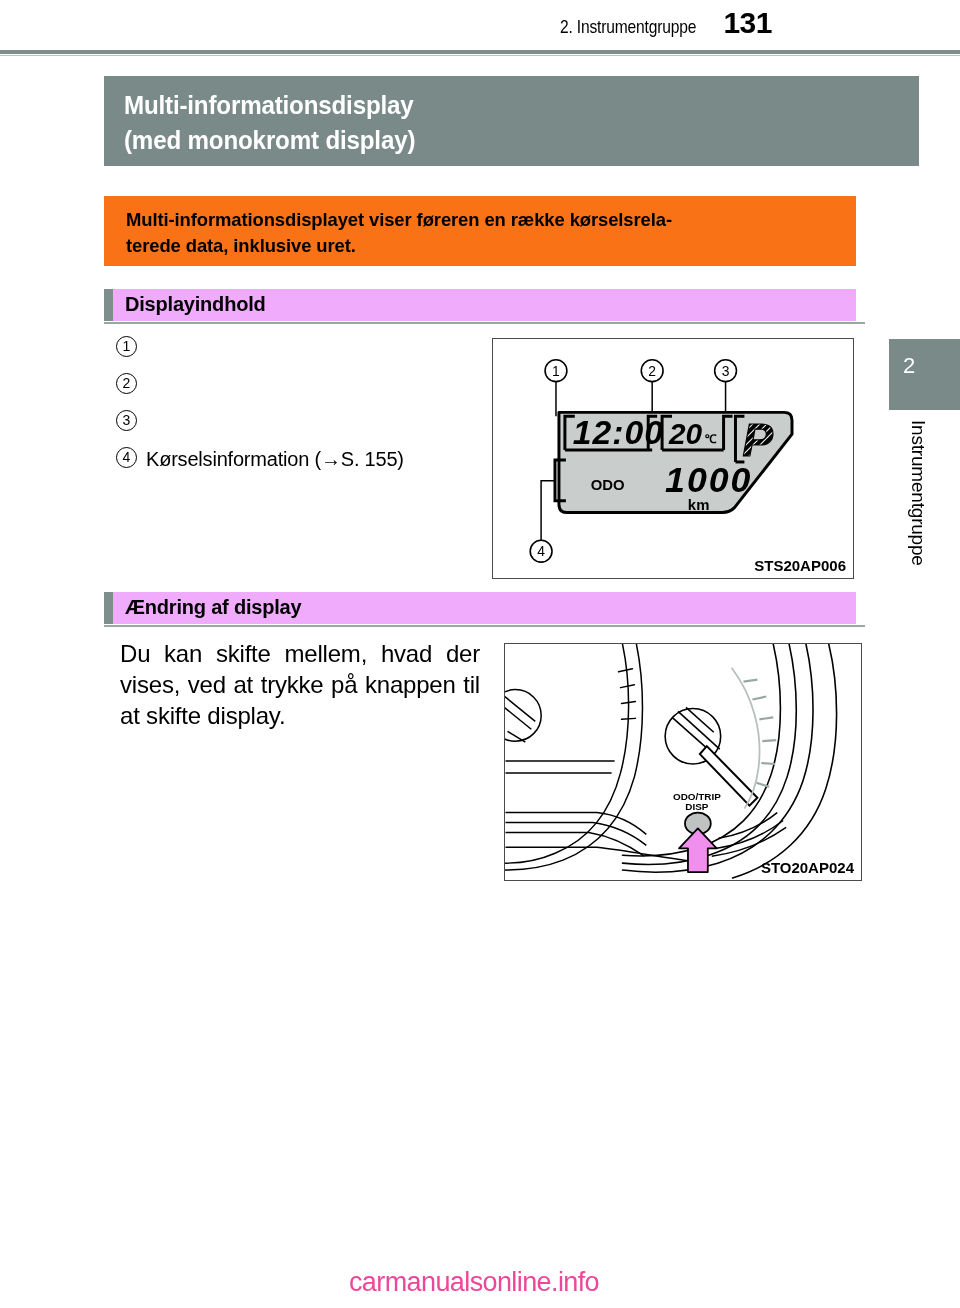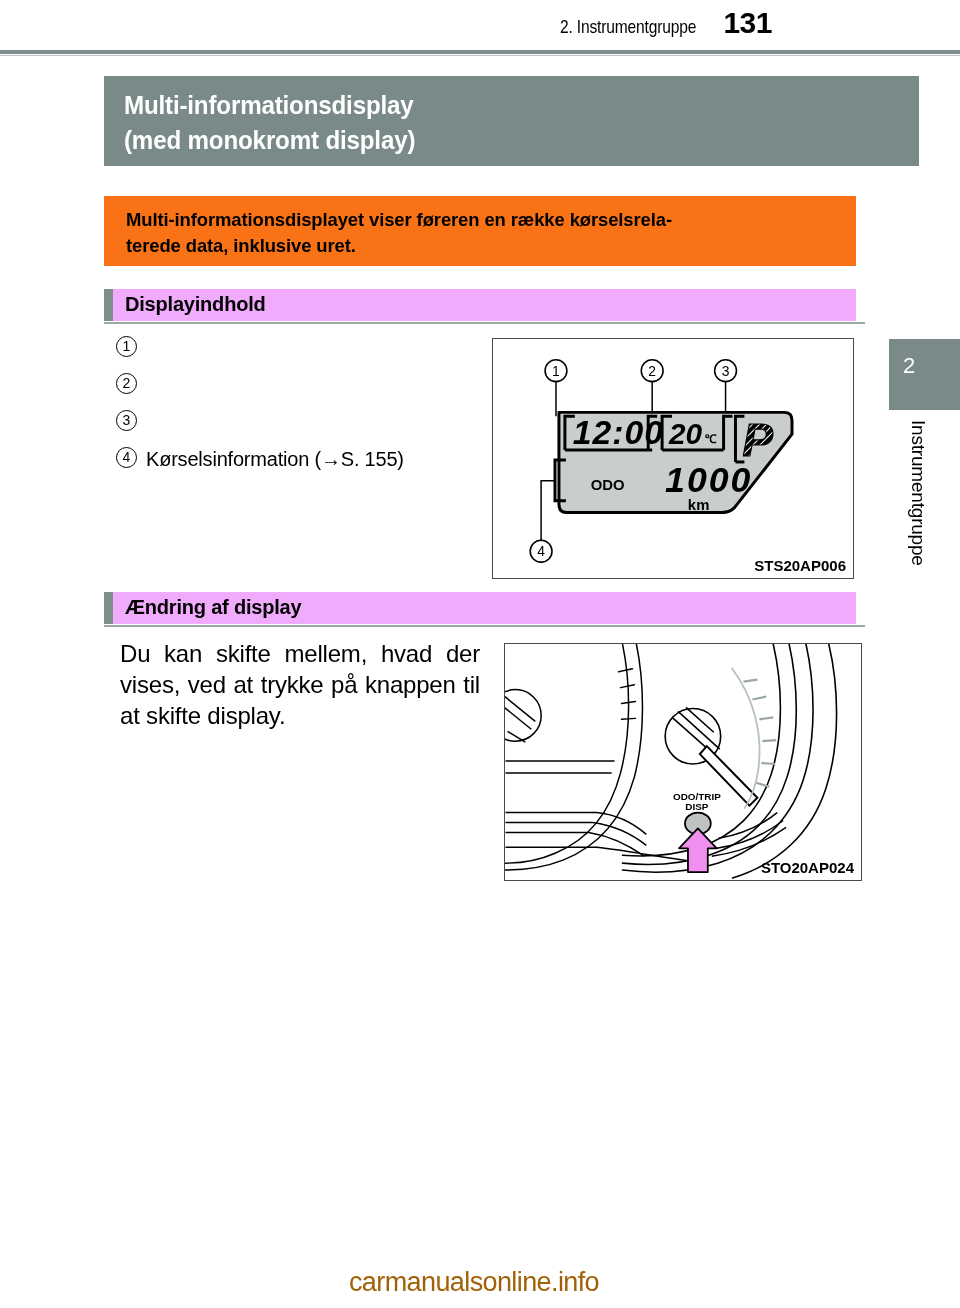--- a/index.html
+++ b/index.html
@@ -226,21 +226,21 @@
 
   
   .watermark {
     position: absolute;
     left: 0;
     bottom: 10px;
     width: 960px;
     text-align: center;
     padding-right: 12px;
     font-size: 27px;
-    color: #a16207;
+    color: #ec4899;
     letter-spacing: -0.6px;
     font-family: "Liberation Sans", sans-serif;
   }
 
   
 </style>
 </head>
 <body>
 
 <div class="page-header">

